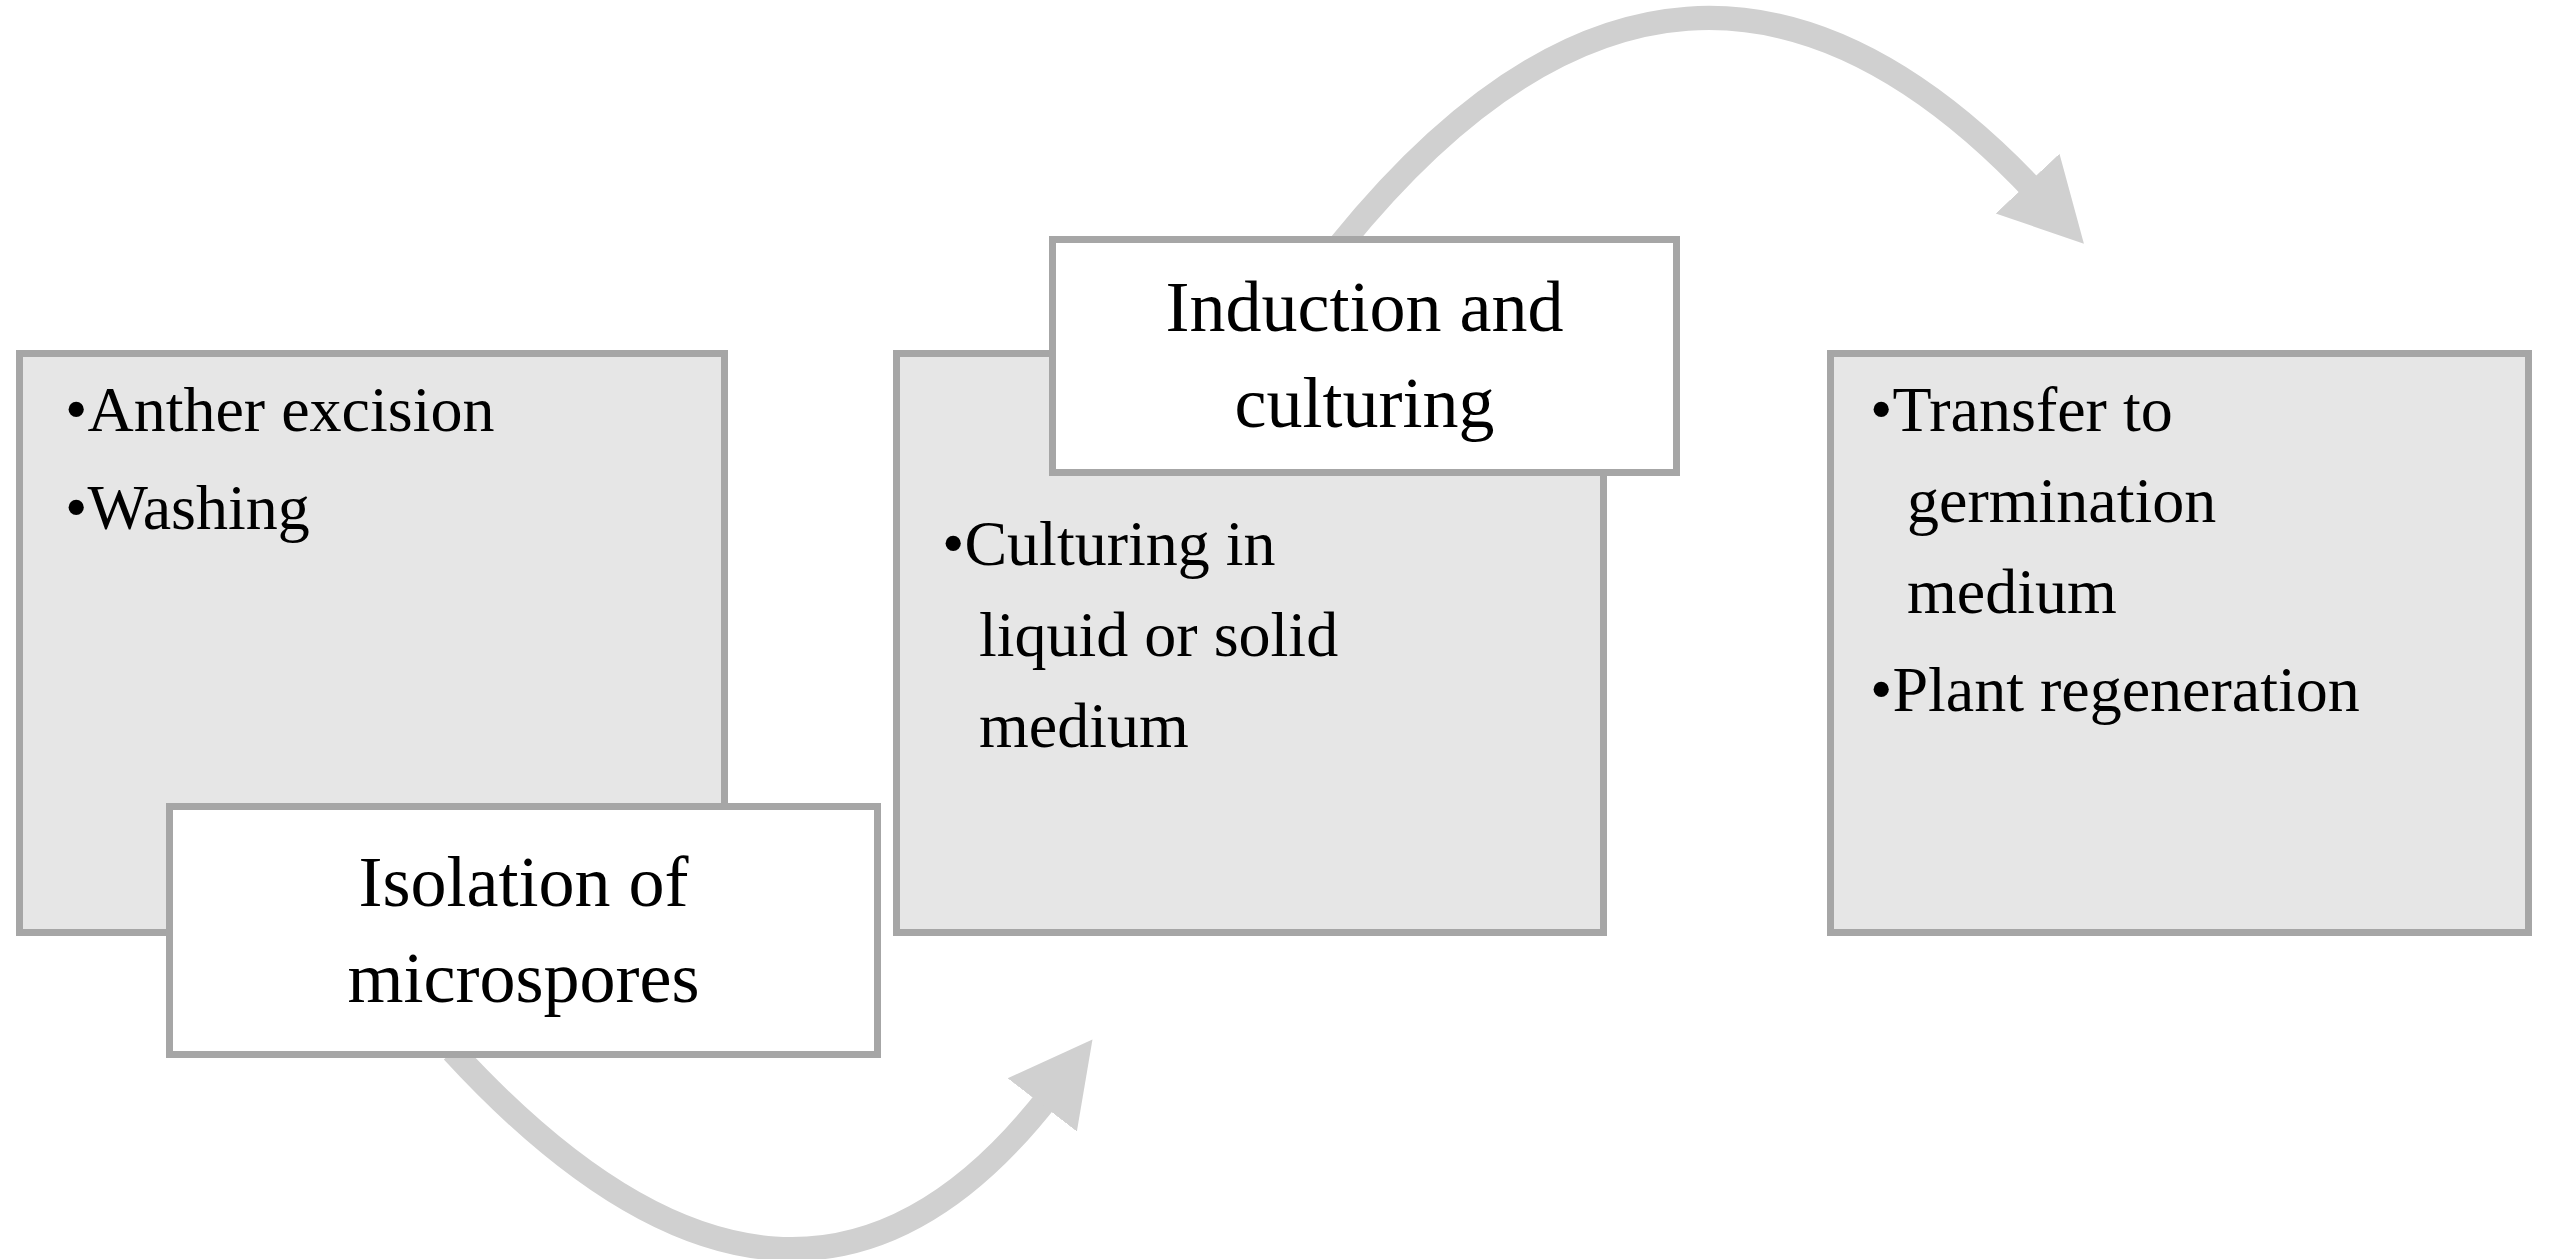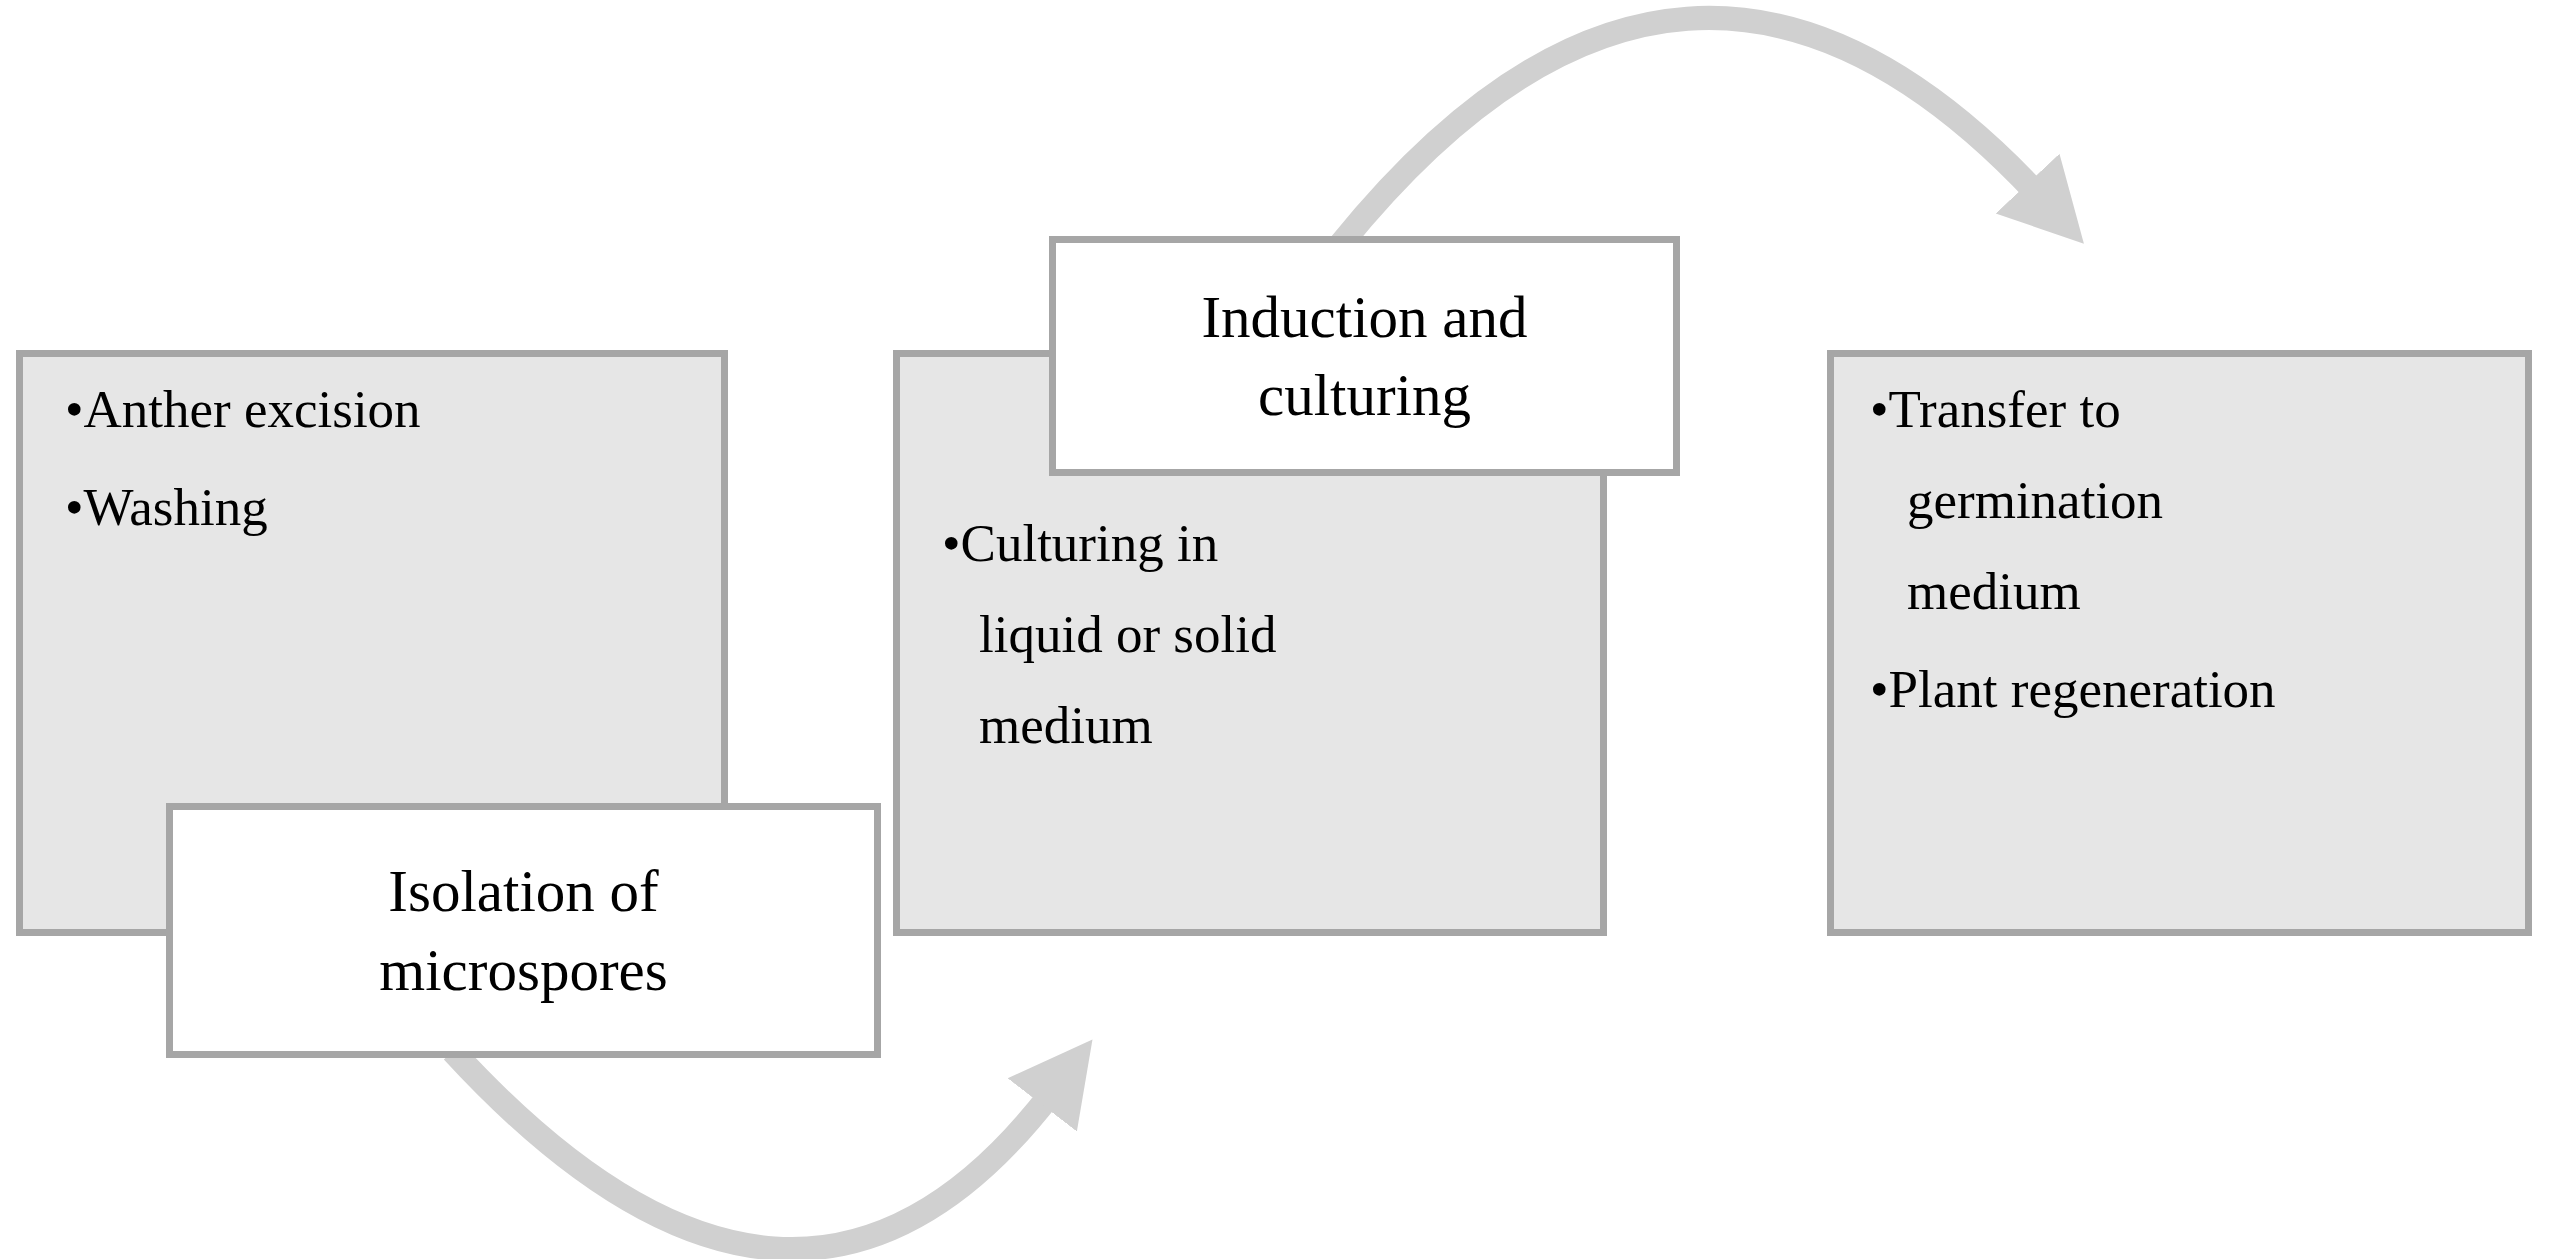--- a/index.html
+++ b/index.html
@@ -46,28 +46,28 @@
     background: var(--title-fill, #ffffff);
     border-color: var(--title-border, #a6a6a6);
     z-index: 3;
     display: flex;
     align-items: center;
     justify-content: center;
     text-align: center;
   }
   .title-box .title-label {
     white-space: pre-line;
-    font-size: 59px;
+    font-size: 72px;
     line-height: 1.33;
     color: var(--text, #000);
   }
   ul.bullets {
     list-style: none;
     margin: 0;
-    font-size: 53px;
+    font-size: 64px;
     line-height: 91px;
   }
   ul.bullets li {
     white-space: pre-line;
     padding-left: 37px;
     text-indent: -37px;
     margin-bottom: 7.3px;
   }
   ul.bullets li::before {
     content: "\2022";

